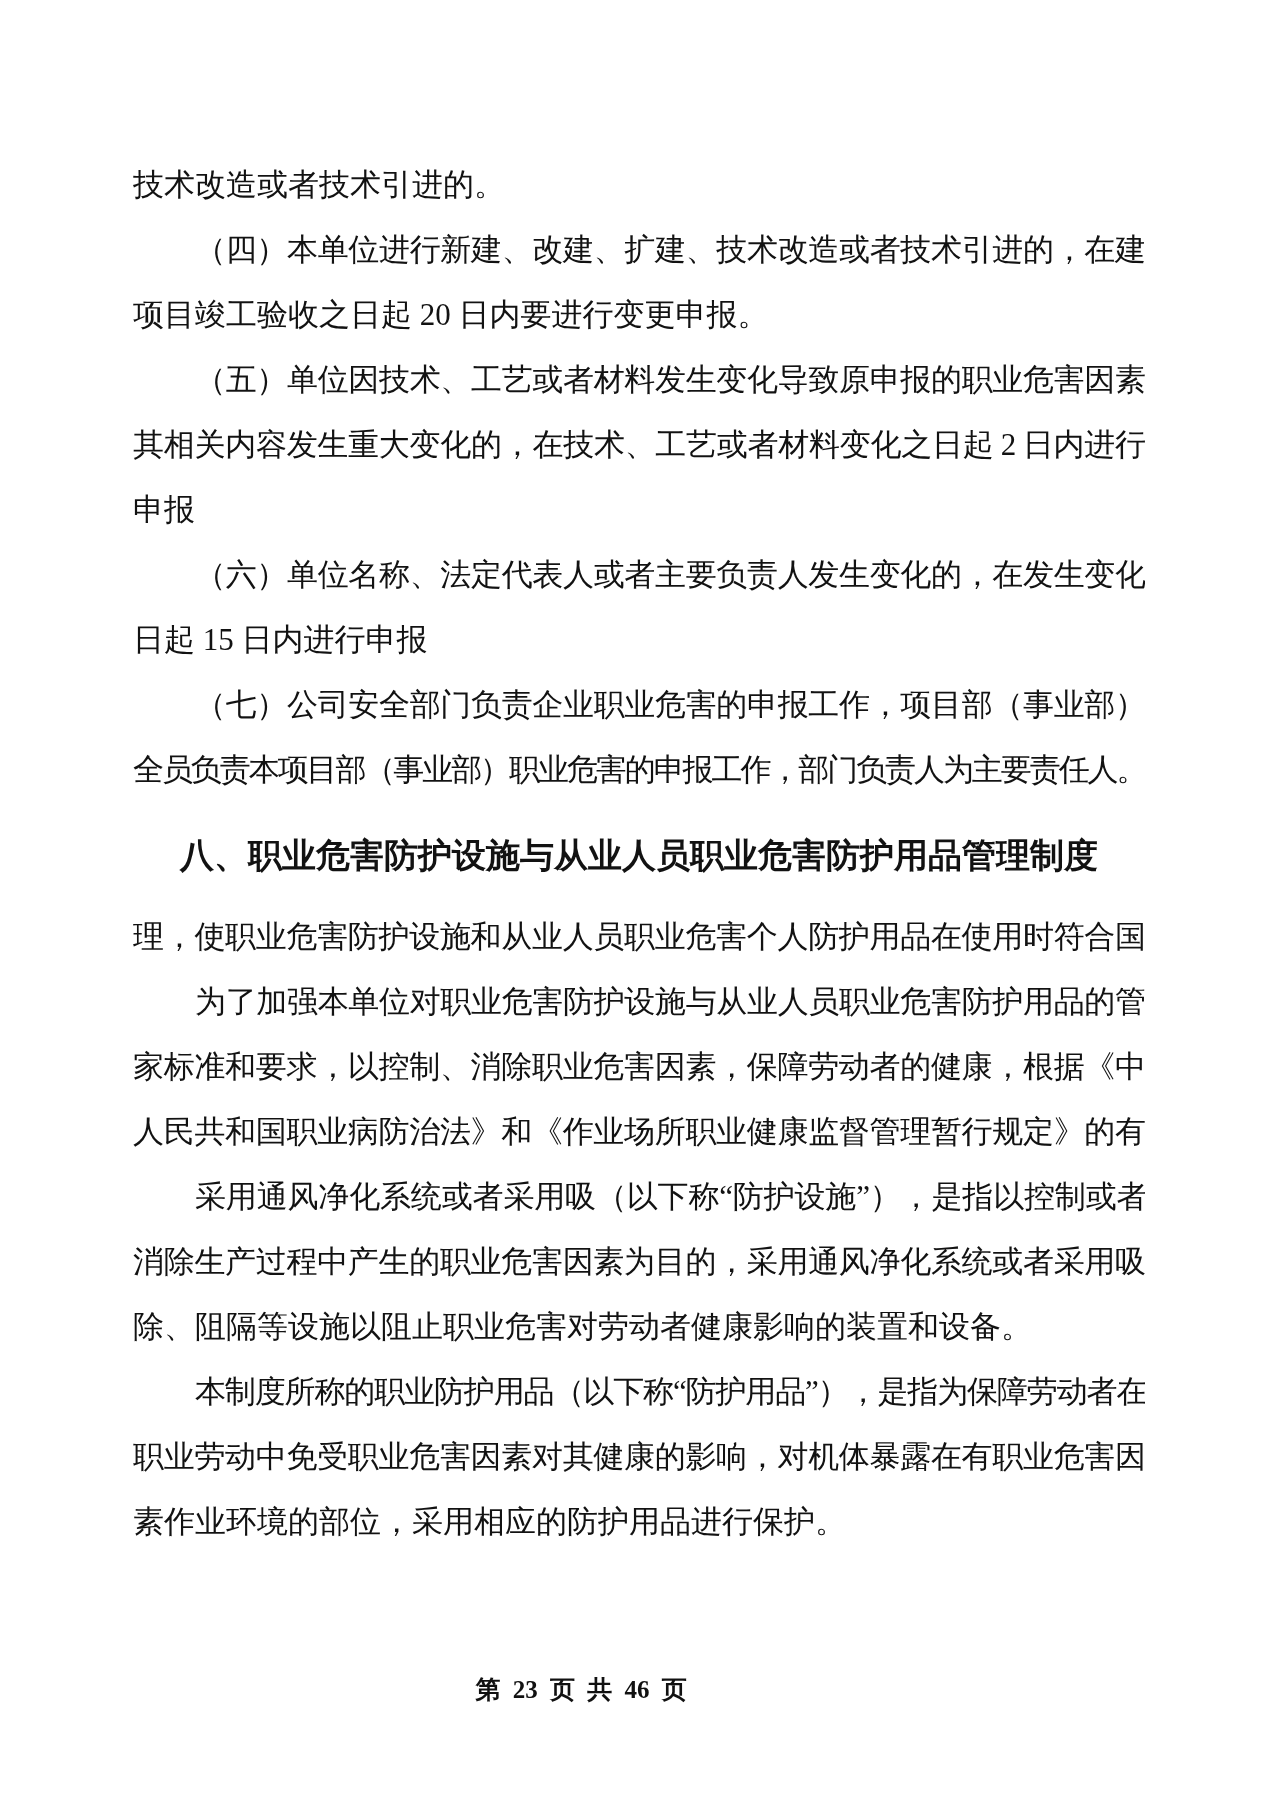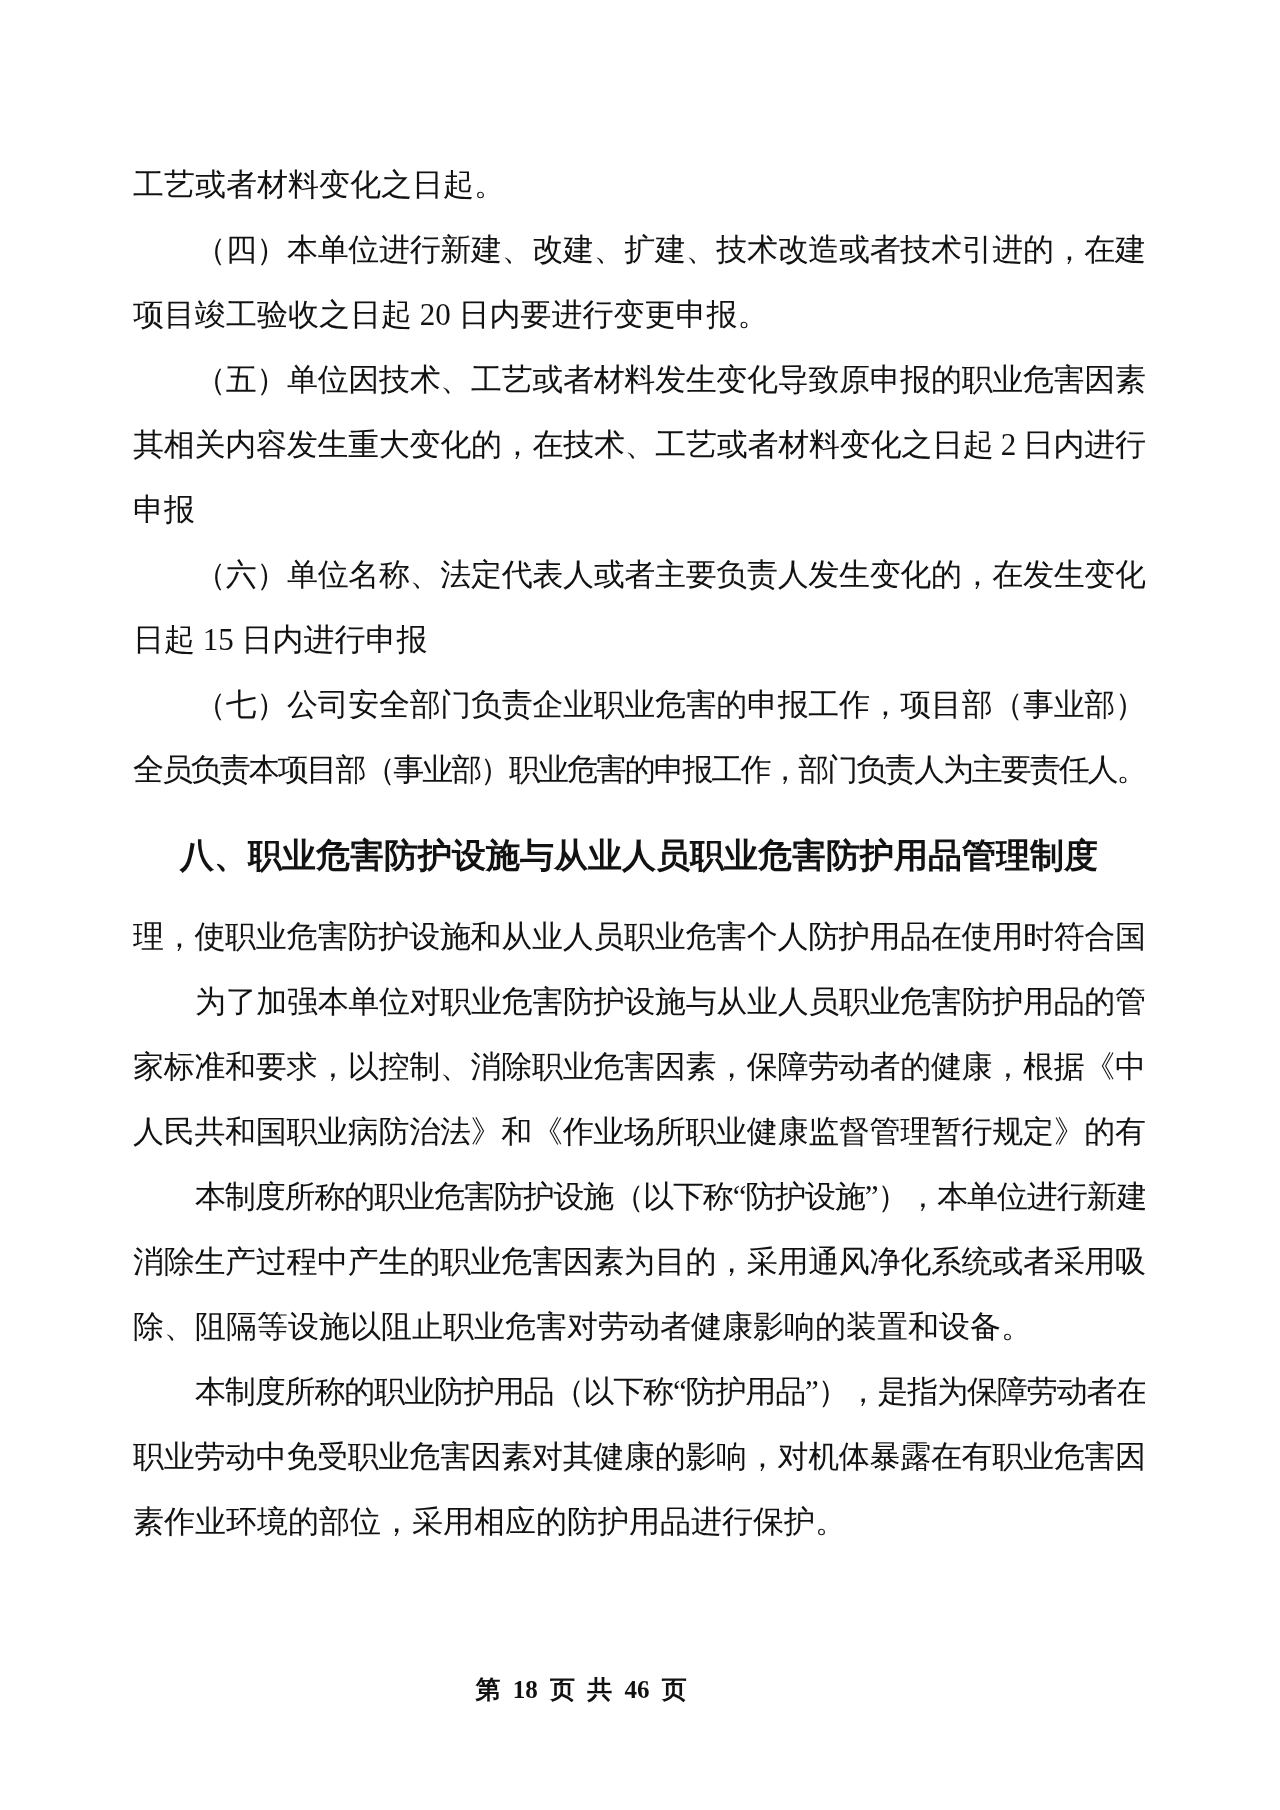--- a/index.html
+++ b/index.html
@@ -56,40 +56,40 @@
     color:#111;
     word-spacing:6px;
   }
 </style>
 </head>
 <body>
 
 <div class="page">
   <div class="content">
 
-    <div class="line">工艺或者材料变化之日起。</div>
+    <div class="line">技术改造或者技术引进的。</div>
     <div class="line full indent">（四）本单位进行新建、改建、扩建、技术改造或者技术引进的，在建设</div>
     <div class="line">项目竣工验收之日起 20 日内要进行变更申报。</div>
     <div class="line full indent">（五）单位因技术、工艺或者材料发生变化导致原申报的职业危害因素及</div>
     <div class="line full">其相关内容发生重大变化的，在技术、工艺或者材料变化之日起 2 日内进行</div>
     <div class="line">申报</div>
     <div class="line full indent">（六）单位名称、法定代表人或者主要负责人发生变化的，在发生变化之</div>
     <div class="line">日起 15 日内进行申报</div>
     <div class="line full indent">（七）公司安全部门负责企业职业危害的申报工作，项目部（事业部）安</div>
     <div class="line full tight">全员负责本项目部（事业部）职业危害的申报工作，部门负责人为主要责任人。</div>
 
     <div class="heading">八、职业危害防护设施与从业人员职业危害防护用品管理制度</div>
 
     <div class="line full">理，使职业危害防护设施和从业人员职业危害个人防护用品在使用时符合国</div>
     <div class="line full indent">为了加强本单位对职业危害防护设施与从业人员职业危害防护用品的管</div>
     <div class="line full">家标准和要求，以控制、消除职业危害因素，保障劳动者的健康，根据《中华</div>
     <div class="line full">人民共和国职业病防治法》和《作业场所职业健康监督管理暂行规定》的有关</div>
-    <div class="line full indent tight">本制度所称的职业危害防护设施（以下称“防护设施”），本单位进行新建</div>
+    <div class="line full indent tight">采用通风净化系统或者采用吸（以下称“防护设施”），是指以控制或者</div>
     <div class="line full">消除生产过程中产生的职业危害因素为目的，采用通风净化系统或者采用吸</div>
     <div class="line">除、阻隔等设施以阻止职业危害对劳动者健康影响的装置和设备。</div>
     <div class="line full indent tight">本制度所称的职业防护用品（以下称“防护用品”），是指为保障劳动者在</div>
     <div class="line full">职业劳动中免受职业危害因素对其健康的影响，对机体暴露在有职业危害因</div>
     <div class="line">素作业环境的部位，采用相应的防护用品进行保护。</div>
 
   </div>
 
-  <div class="footer">第 18 页 共 46 页</div>
+  <div class="footer">第 23 页 共 46 页</div>
 </div>
 
 </body></html>

